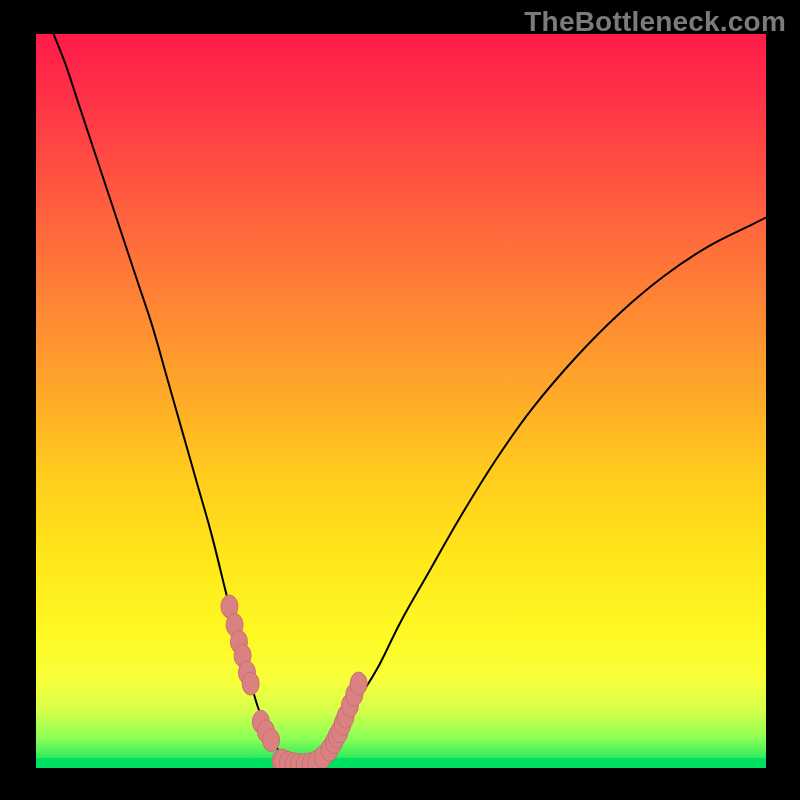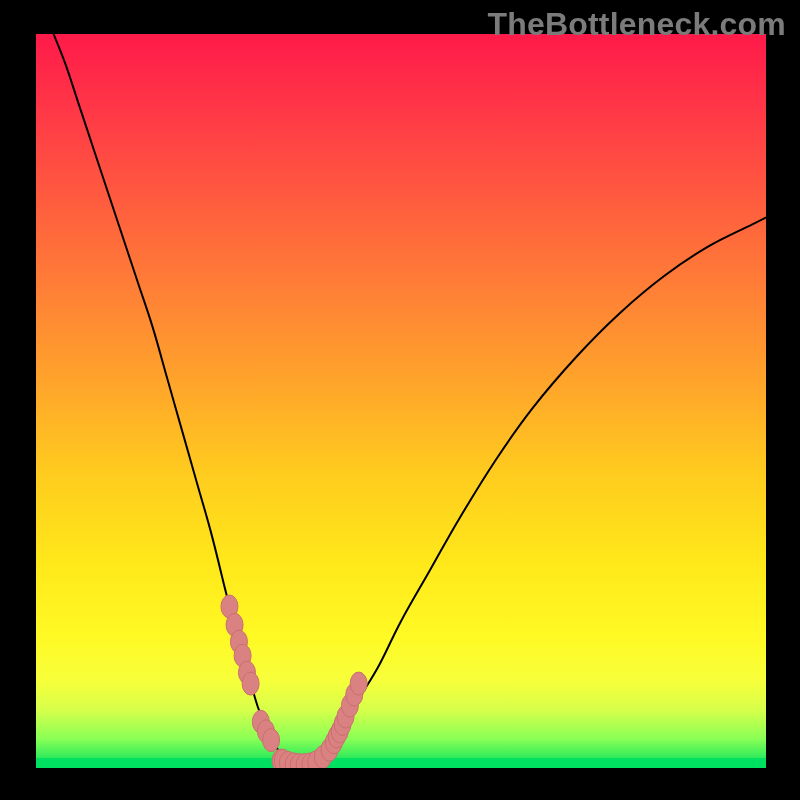--- a/index.html
+++ b/index.html
@@ -17,21 +17,21 @@
     left: 0;
     width: 800px;
     height: 800px;
     background: #000;
   }
   .watermark {
     position: absolute;
     top: 6px;
     right: 14px;
     color: #7b7b7b;
-    font-size: 32px;
+    font-size: 28px;
     font-weight: 600;
     letter-spacing: 0.2px;
   }
   svg {
     display: block;
   }
 </style>
 </head>
 <body>
 <div class="frame">

